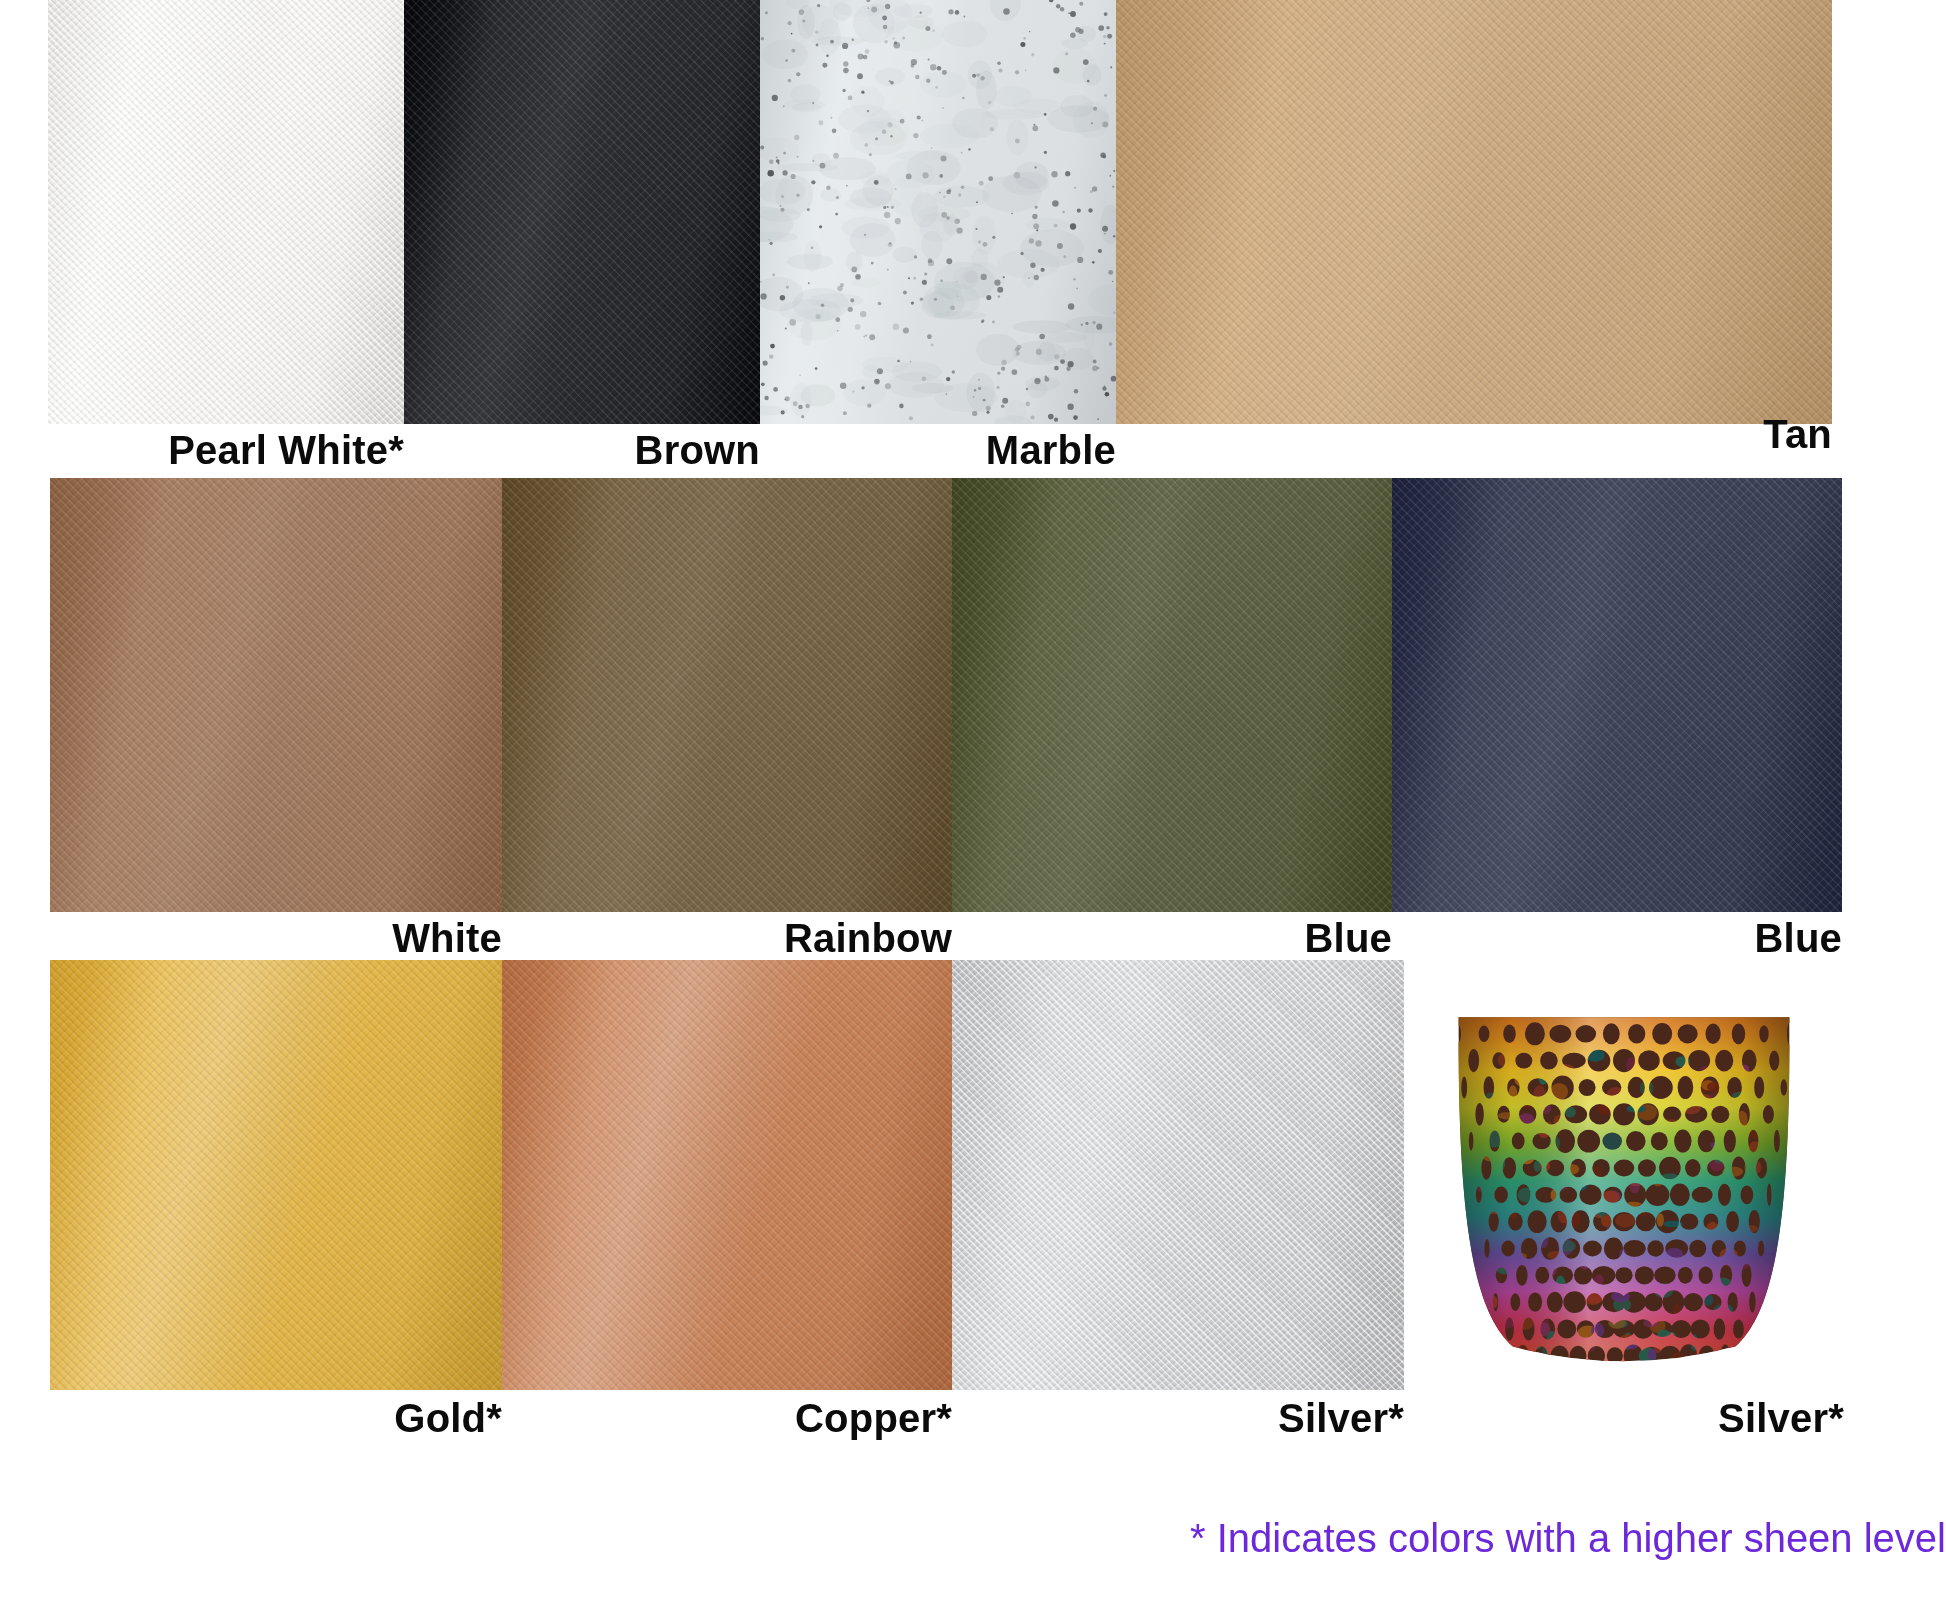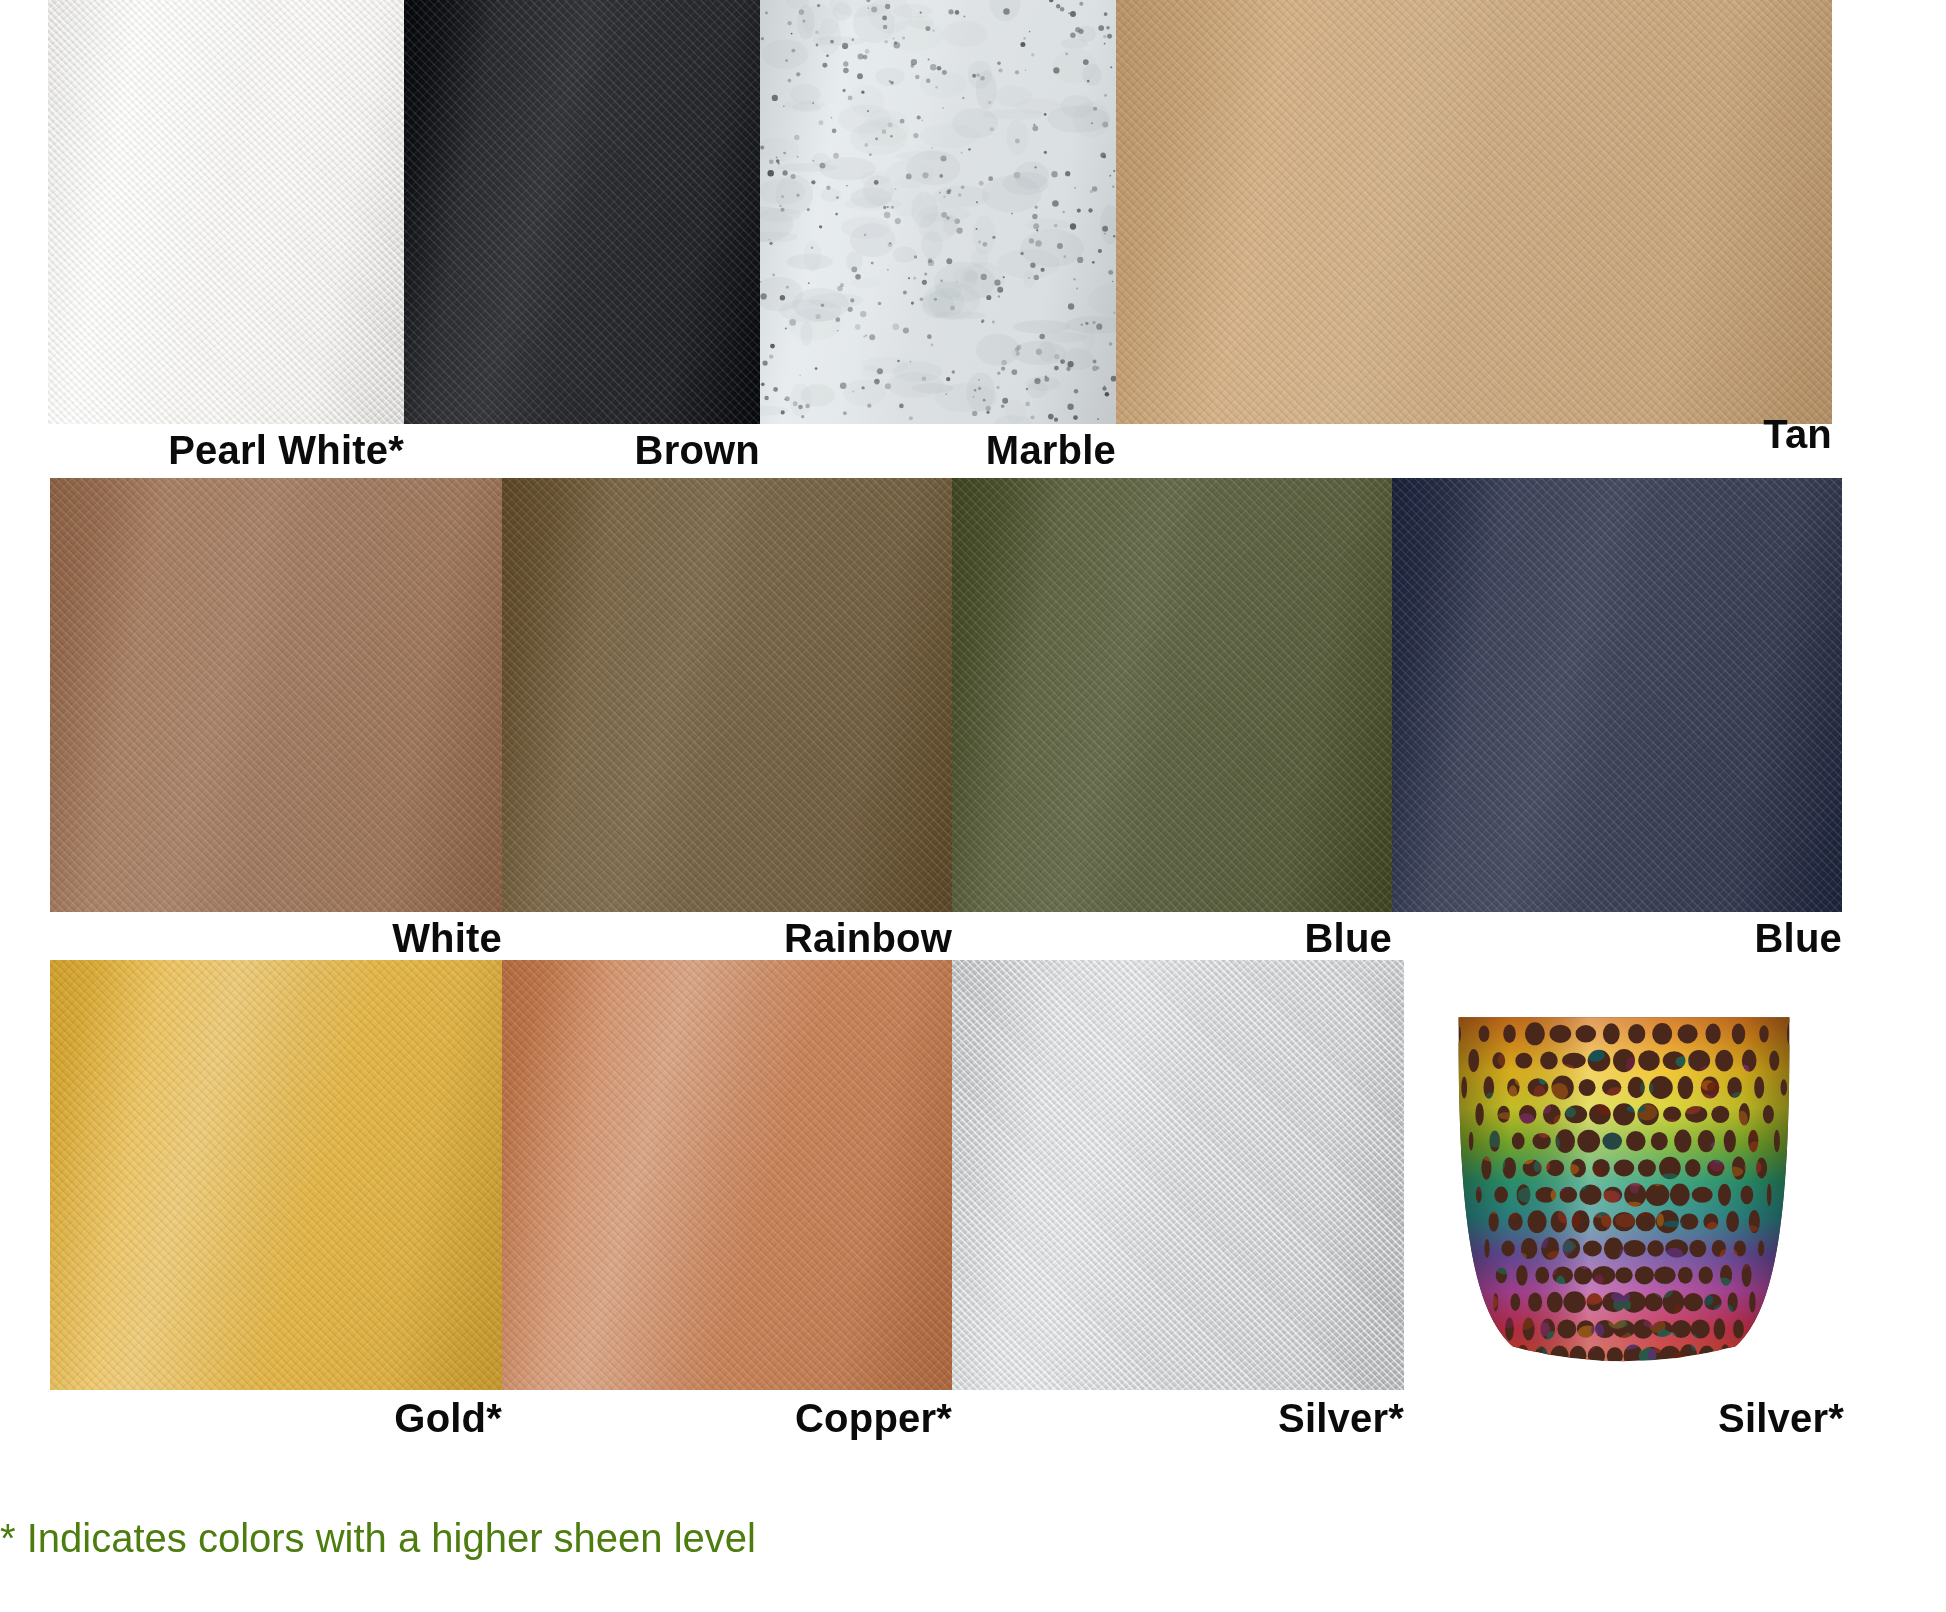--- a/index.html
+++ b/index.html
@@ -108,22 +108,22 @@
     color: #0b0b0b;
     font-size: 40px;
     font-weight: 600;
     letter-spacing: 0.2px;
     white-space: nowrap;
   }
 
   .footnote {
     position: absolute;
     width: 1946px;
-    text-align: left;
-    color: #4d7c0f;
+    text-align: right;
+    color: #6d28d9;
     font-size: 40px;
     font-weight: 500;
   }
 
   .rainbow-wrap {
     position: absolute;
     overflow: hidden;
   }
 </style>
 </head>

